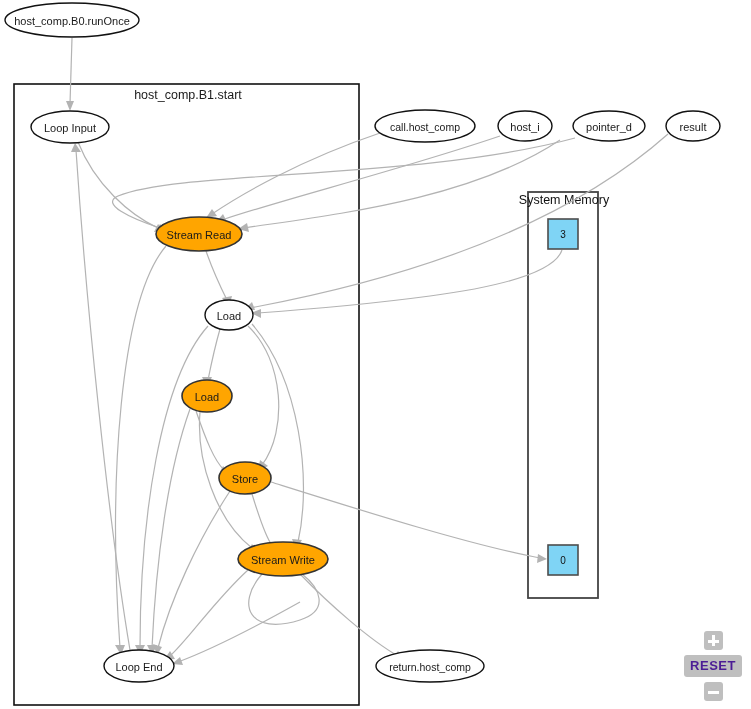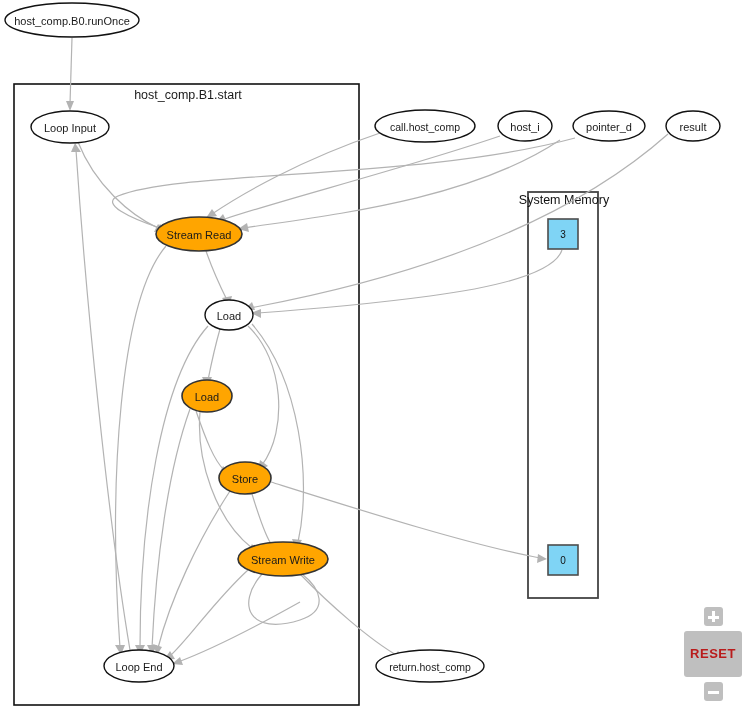--- a/index.html
+++ b/index.html
@@ -23,22 +23,22 @@
   polygon.arrow{fill:#b3b3b3;stroke:none;}
 
   
   #controls{position:absolute;right:12px;bottom:8px;width:52px;
             display:flex;flex-direction:column;align-items:center;gap:5px;}
   .zbtn{width:19px;height:19px;background:#bfbfbf;border-radius:3px;
         position:relative;cursor:pointer;}
   .zbtn i{position:absolute;background:#ffffff;}
   .zbtn .h{left:4px;top:8.5px;width:11px;height:3px;}
   .zbtn .v{top:4px;left:8.5px;width:3px;height:11px;}
-  #reset-btn{background:#bfbfbf;color:#b91c1c;font-size:13px;font-weight:bold;
-             letter-spacing:.5px;padding:16px 6px;border-radius:3px;cursor:pointer;
+  #reset-btn{background:#bfbfbf;color:#4c1d95;font-size:13px;font-weight:bold;
+             letter-spacing:.5px;padding:4px 6px;border-radius:3px;cursor:pointer;
              font-family:"Liberation Sans",sans-serif;line-height:14px;}
 </style>
 </head>
 <body>
 
 <div id="stage">
 
   <svg id="graph" viewBox="0 0 751 709">
 
     <rect class="cluster" x="14" y="84" width="345" height="621"></rect>

